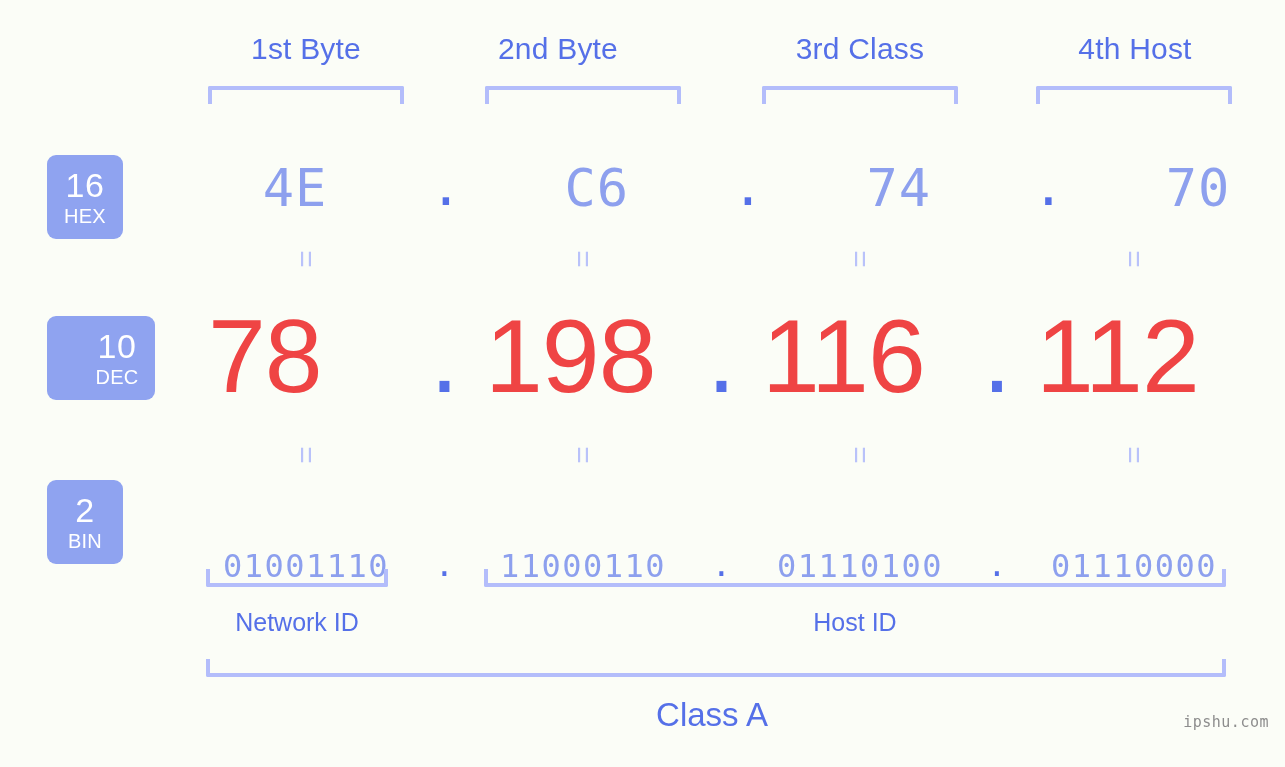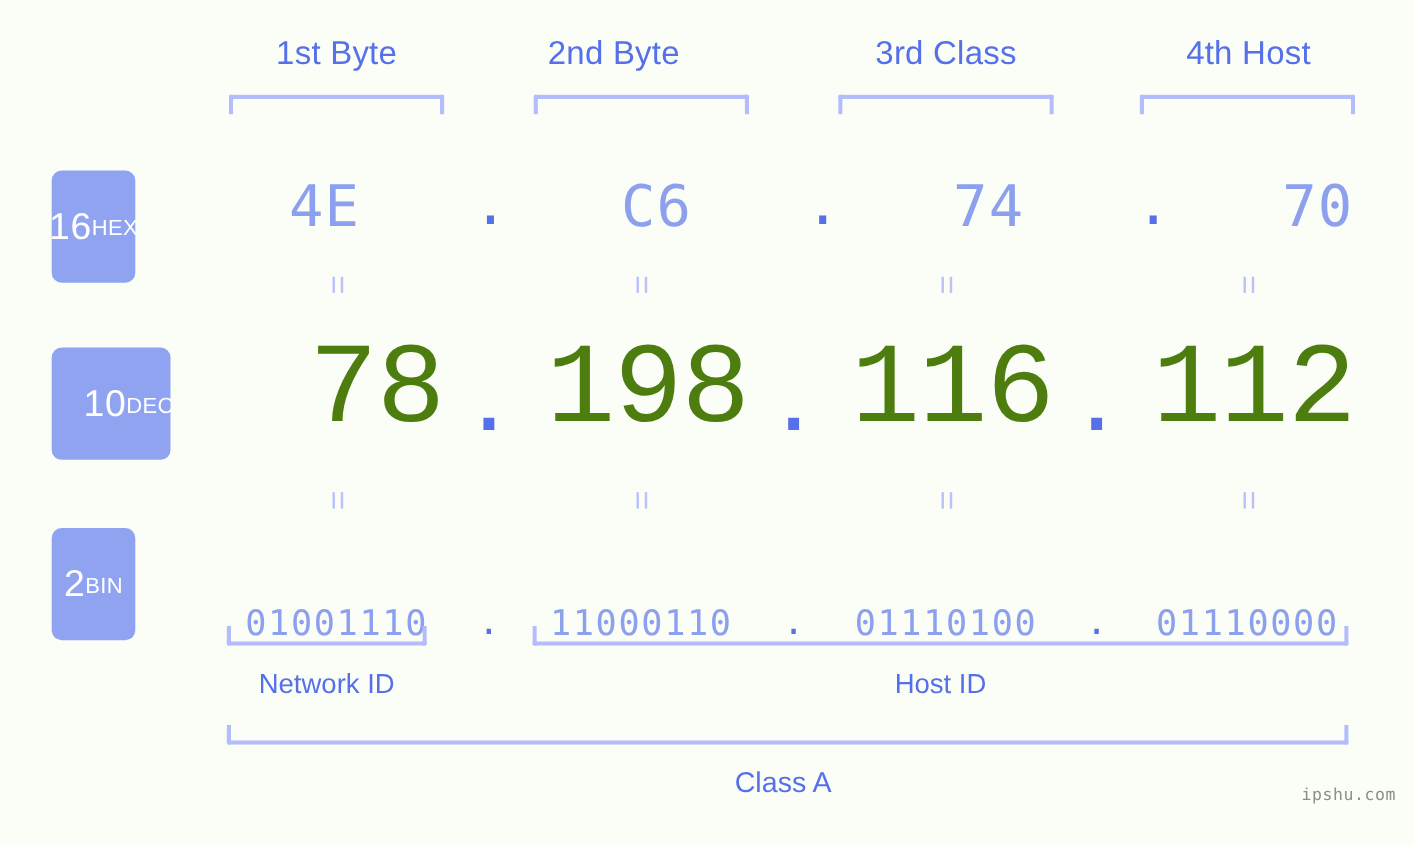--- a/index.html
+++ b/index.html
@@ -49,26 +49,26 @@
     height: 18px;
     box-sizing: border-box;
     border-radius: 0 0 2px 2px;
   }
 
   
   .badge {
     position: absolute;
     left: 47px;
     width: 76px;
-    height: 102px;
+    height: 84px;
     background: #8fa3f0;
     border-radius: 9px;
     color: #ffffff;
     display: flex;
-    flex-direction: row;
+    flex-direction: column;
     align-items: center;
     justify-content: center;
     line-height: 1;
   }
   .badge .num {
     font-size: 34px;
     font-weight: 400;
     letter-spacing: 0.5px;
   }
   .badge .nm {
@@ -111,25 +111,24 @@
     line-height: 0.6;
   }
 
   
   .row-dec {
     top: 296px;
     height: 120px;
   }
   .row-dec .cell {
     font-size: 104px;
-    color: #4d7c0f;
-    text-align: right;
+    color: #ef4444;
+    text-align: left;
     white-space: nowrap;
     letter-spacing: -1px;
-    font-family: Liberation Mono, monospace;
   }
   .row-dec .dot {
     color: #5570e8;
     font-size: 104px;
     text-align: center;
     line-height: 0.62;
   }
 
   
   .row-bin {
@@ -181,21 +180,21 @@
     top: 608px;
     font-size: 25px;
     color: #5570e8;
     text-align: center;
     white-space: nowrap;
   }
 
   .class-label {
     position: absolute;
     top: 696px;
-    font-size: 26px;
+    font-size: 33px;
     color: #5570e8;
     text-align: center;
     white-space: nowrap;
   }
 
   
   .watermark {
     position: absolute;
     right: 16px;
     top: 713px;

